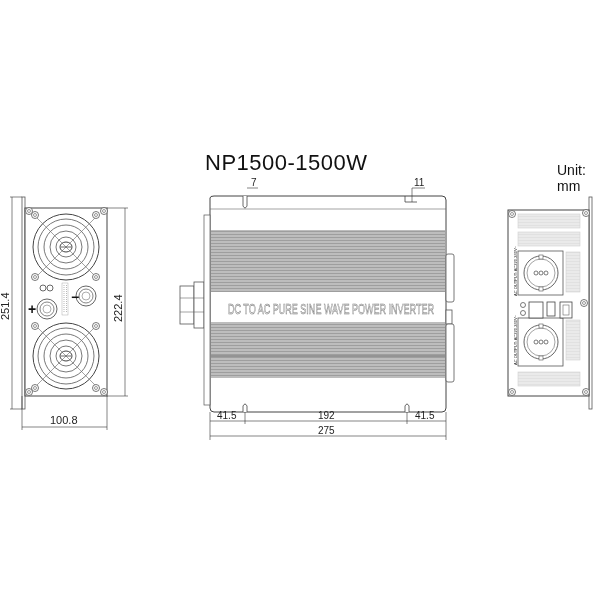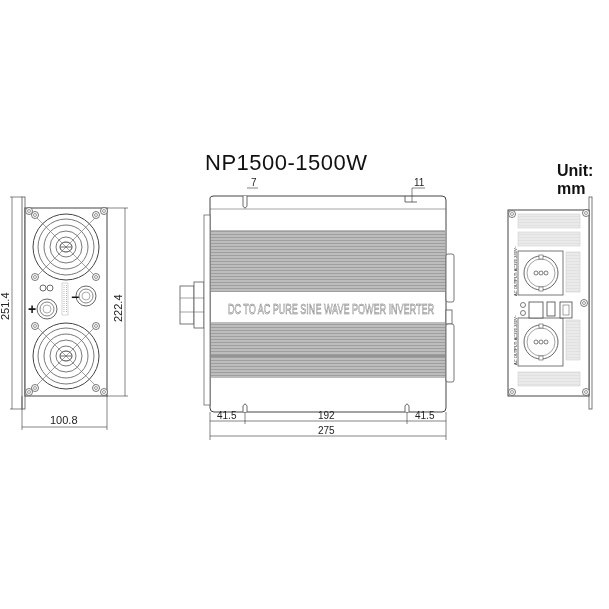--- a/index.html
+++ b/index.html
@@ -1,19 +1,19 @@
 <!DOCTYPE html>
 <html><head>
 <meta charset="utf-8">
 <style>
   html,body{margin:0;padding:0;background:#fff;}
   body{width:609px;height:609px;position:relative;overflow:hidden;font-family:"Liberation Sans",sans-serif;color:#111;}
   svg{position:absolute;left:0;top:0;}
   .title{position:absolute;left:205px;top:150px;font-size:22px;font-weight:normal;letter-spacing:0.5px;}
-  .unit{position:absolute;left:557px;top:162px;font-size:16px;font-weight:bold;}
+  .unit{position:absolute;left:557px;top:162px;font-size:14px;}
   .dim{font-family:"Liberation Sans",sans-serif;font-size:10px;fill:#222;}
 </style>
 </head>
 <body>
 
 <div class="title">NP1500-1500W</div>
 <div class="unit">Unit: mm</div>
 
 <svg width="609" height="609" viewBox="0 0 609 609">
   <defs>

